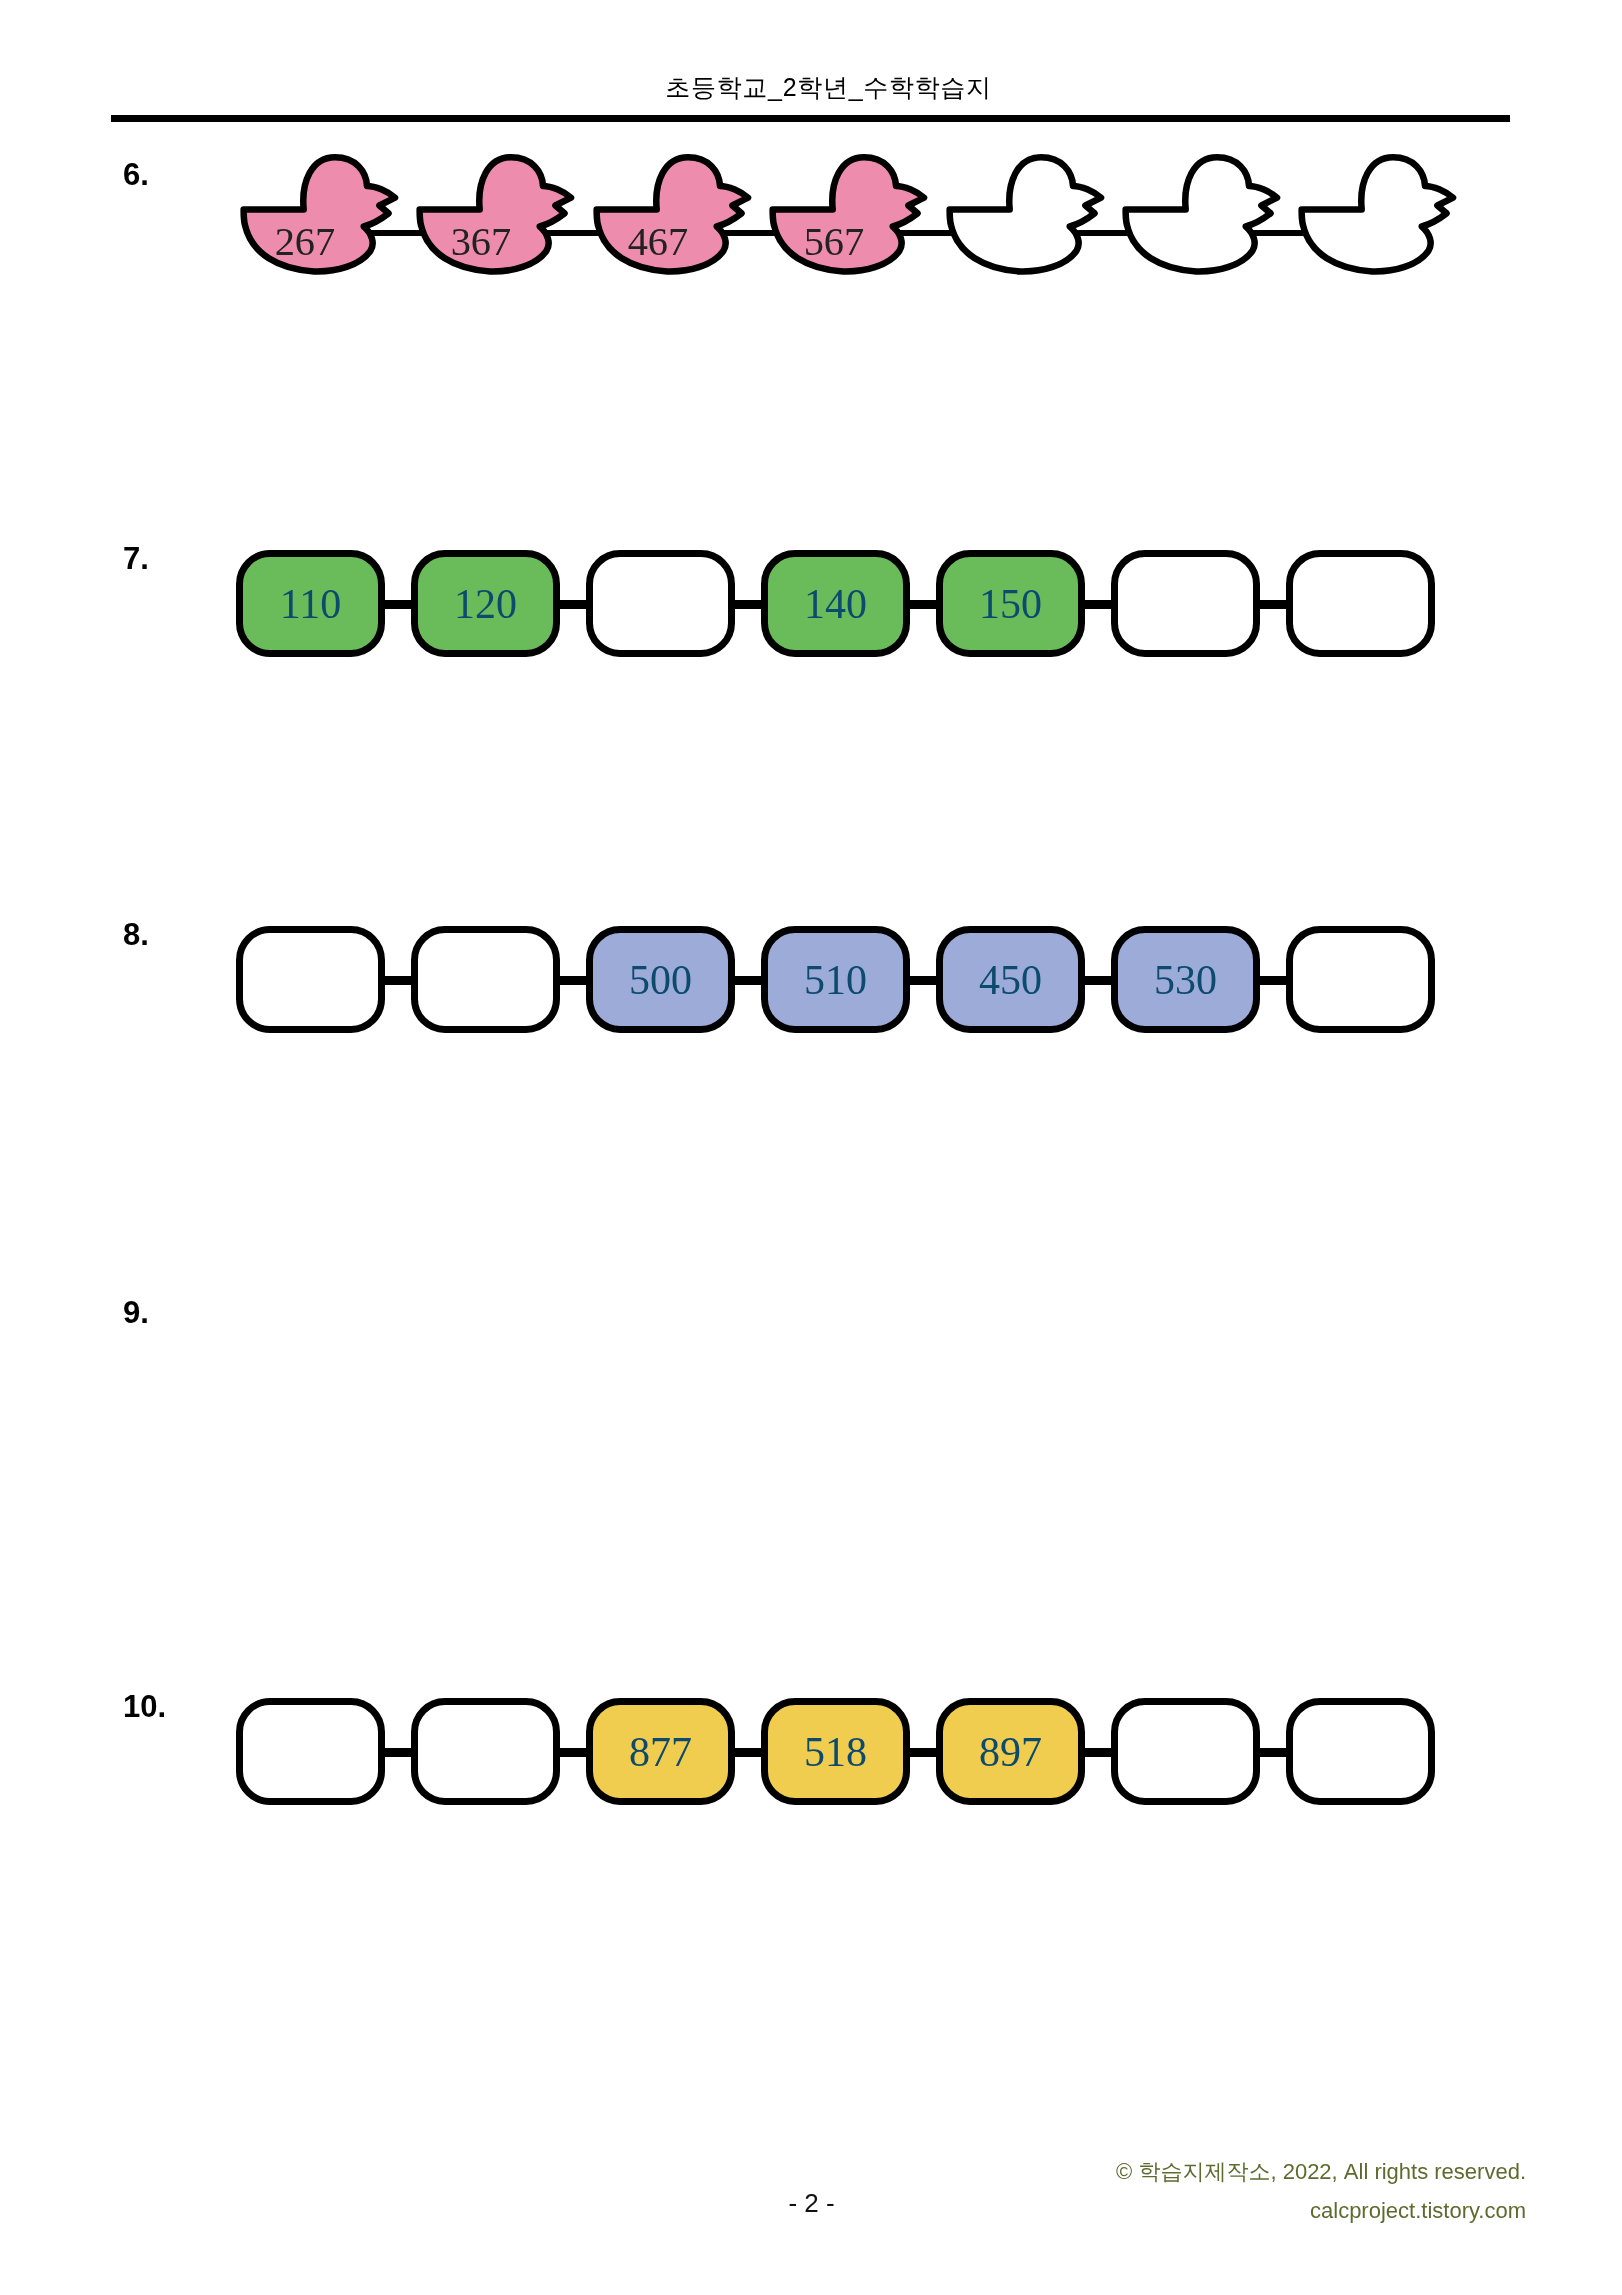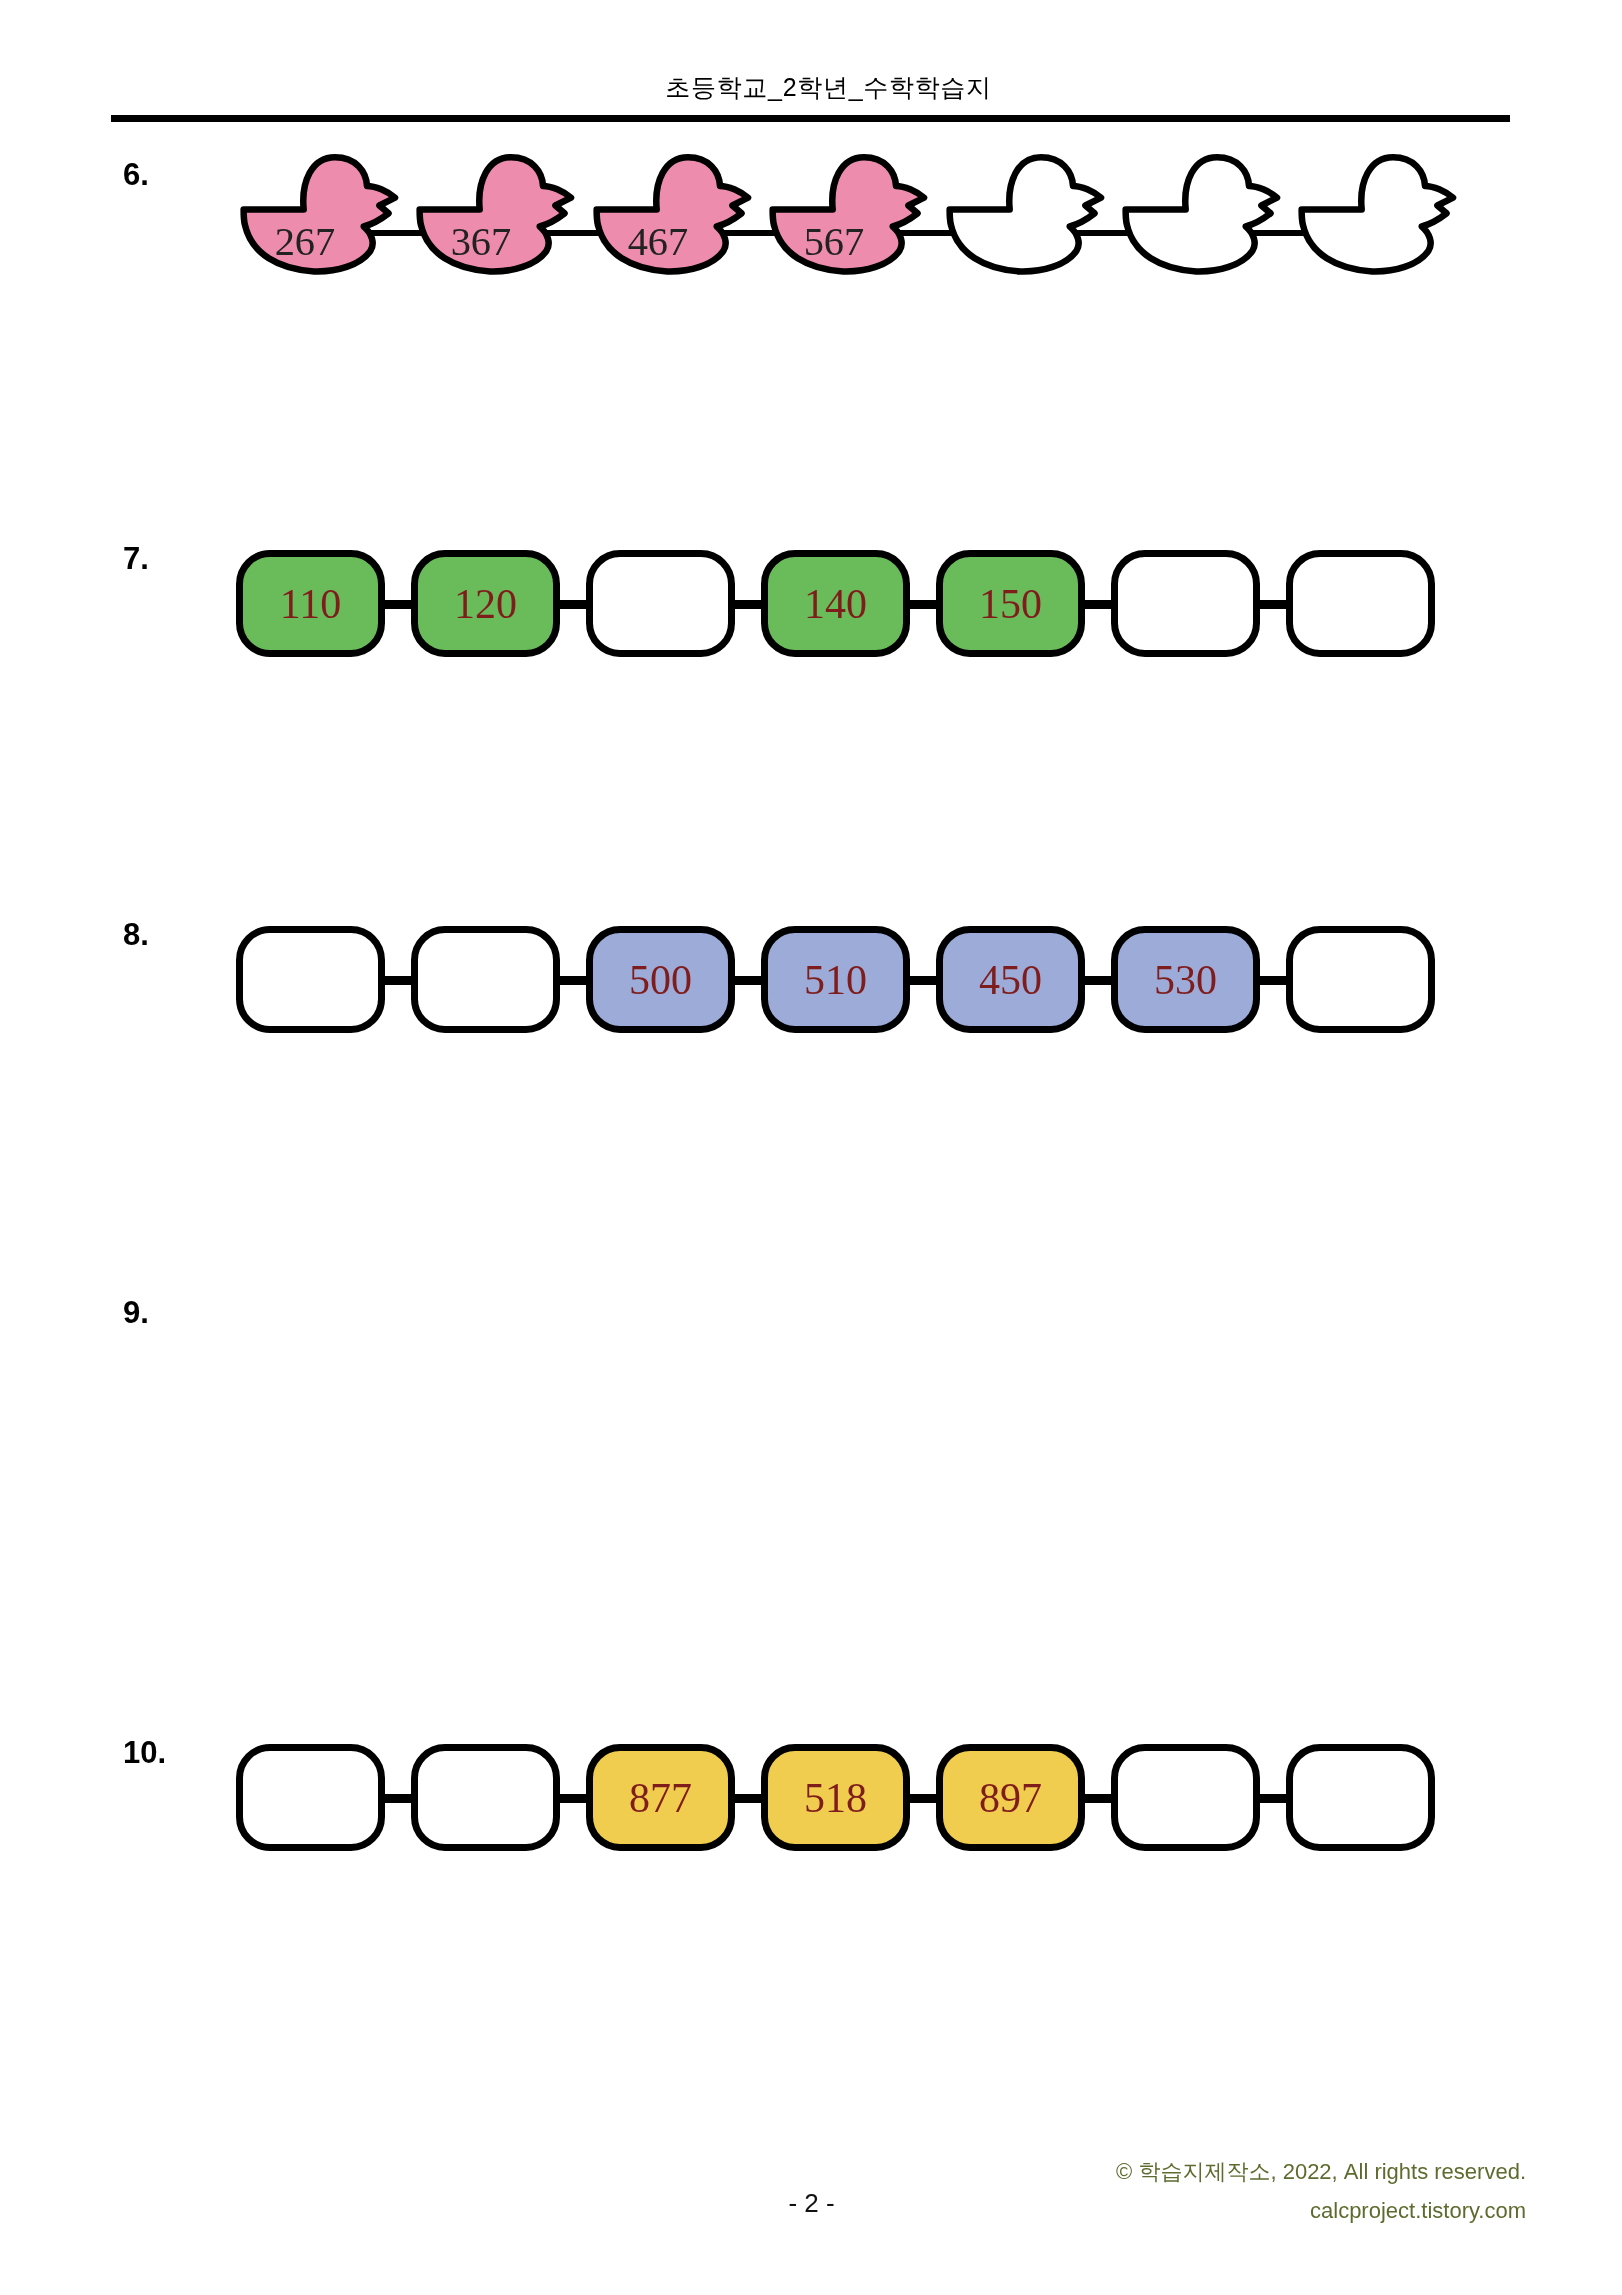--- a/index.html
+++ b/index.html
@@ -29,21 +29,21 @@
     width: 1399px; height: 7.2px;
     background: #000000;
   }
 
   
   .problem { position: absolute; left: 0; width: 1623px; }
   .p6  { top: 152px;  height: 131px; }
   .p7  { top: 550px;  height: 118px; }
   .p8  { top: 926px; height: 118px; }
   .p9  { top: 1304px; height: 118px; }
-  .p10 { top: 1744px; height: 118px; text-decoration: underline; }
+  .p10 { top: 1698px; height: 118px; text-decoration: underline; }
 
   .problem-number {
     position: absolute;
     left: 123px; top: -9.2px;
     font-size: 31px;
     font-weight: 700;
     color: #000000;
   }
   .p6 .problem-number { top: 5.2px; }
 
@@ -61,21 +61,21 @@
 
   .box {
     position: relative; z-index: 1;
     width: 149px; height: 107px;
     box-sizing: border-box;
     border: 7.9px solid #000000;
     border-radius: 34px;
     display: flex; align-items: center; justify-content: center;
     font-family: "Liberation Serif", serif;
     font-size: 42px;
-    color: #7f1d1d;
+    color: #0c4a6e;
   }
 
   .duck { position: relative; z-index: 1; width: 164px; height: 124px; display: block; }
   .duck text {
     font-family: "Liberation Serif", serif;
     font-size: 62px;
     fill: #222222;
   }
 
   

